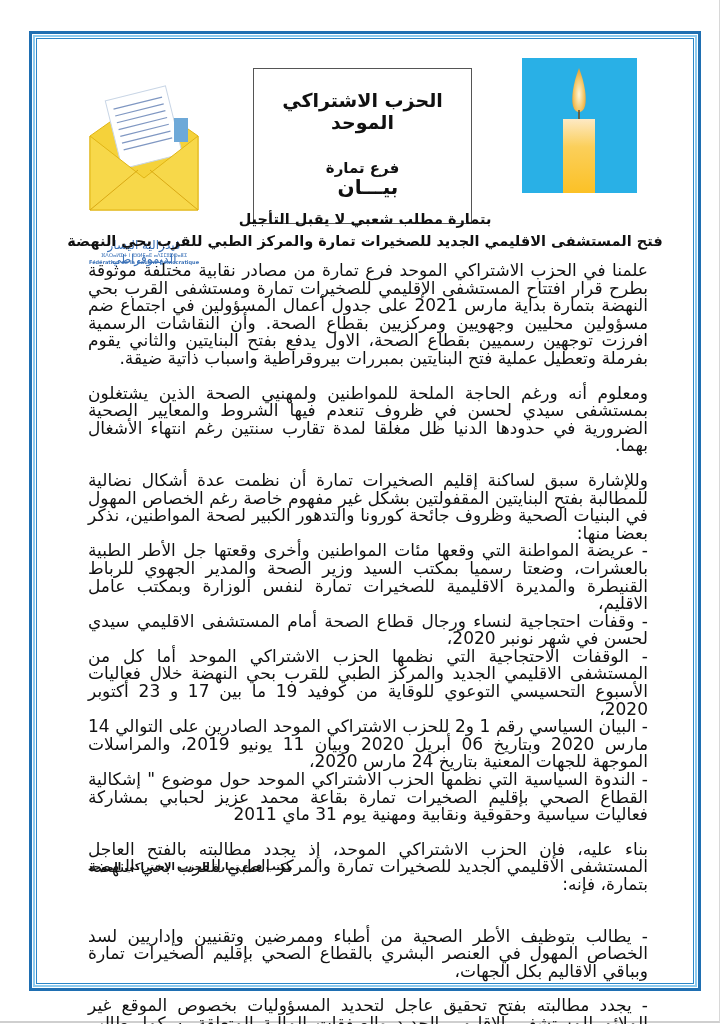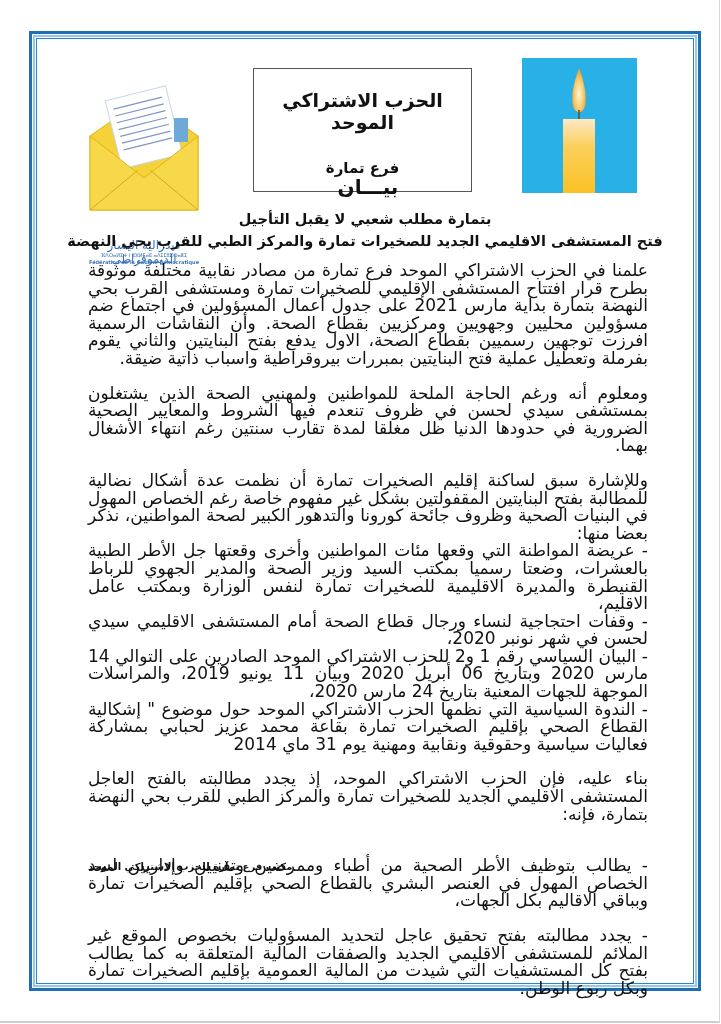--- a/index.html
+++ b/index.html
@@ -10,21 +10,21 @@
            border:3px solid #1f6fb2; box-sizing:border-box; }
   .frame::before { content:""; position:absolute; left:1px; top:1px; right:1px; bottom:1px; border:2px solid #8ecbef; }
   .frame::after { content:""; position:absolute; left:4px; top:4px; right:4px; bottom:4px; border:1px solid #2a86c8; }
   .inner { position:absolute; left:36px; top:38px; width:658px; height:946px; }
 
   .logo { position:absolute; left:52px; top:40px; width:112px; height:140px; }
   .logo-text-ar { position:absolute; left:0; top:160px; width:112px; text-align:center; font-size:12px; color:#3b72b8; direction:rtl; letter-spacing:0.5px; }
   .logo-text-am { position:absolute; left:0; top:174px; width:112px; text-align:center; font-size:5px; color:#3b72b8; }
   .logo-text-fr { position:absolute; left:0; top:181px; width:112px; text-align:center; font-size:5px; color:#3b72b8; font-weight:bold; }
 
-  .header-box { position:absolute; left:217px; top:30px; width:219px; height:124px; border:1px solid #555; box-sizing:border-box; text-align:center; direction:rtl; }
+  .header-box { position:absolute; left:217px; top:30px; width:219px; height:156px; border:1px solid #555; box-sizing:border-box; text-align:center; direction:rtl; }
   .header-title { margin-top:20px; font-size:19px; font-weight:bold; }
   .header-sub { margin-top:26px; font-size:15px; font-weight:bold; }
 
   .candle-box { position:absolute; left:486px; top:20px; width:115px; height:135px; background:#29b0e6; overflow:hidden; }
 
   .doc-title { position:absolute; left:3px; top:137px; width:658px; text-align:center; font-size:20px; font-weight:bold; direction:rtl; }
   .subject { position:absolute; left:30px; top:170px; width:598px; text-align:center; font-size:14.5px; font-weight:bold; direction:rtl; line-height:22px; }
 
   .body { position:absolute; left:52px; top:224px; width:560px; direction:rtl; text-align:justify; font-size:17px; line-height:17.6px; }
   .body p { margin:0; }
@@ -97,22 +97,23 @@
   </div>
 
   <div class="body">
     <p>علمنا في الحزب الاشتراكي الموحد فرع تمارة من مصادر نقابية مختلفة موثوقة بطرح قرار افتتاح المستشفى الإقليمي للصخيرات تمارة ومستشفى القرب بحي النهضة بتمارة بداية مارس 2021 على جدول أعمال المسؤولين في اجتماع ضم مسؤولين محليين وجهويين ومركزيين بقطاع الصحة. وأن النقاشات الرسمية افرزت توجهين رسميين بقطاع الصحة، الاول يدفع بفتح البنايتين والثاني يقوم بفرملة وتعطيل عملية فتح البنايتين بمبررات بيروقراطية واسباب ذاتية ضيقة.</p>
     <div class="gap"></div>
     <p>ومعلوم أنه ورغم الحاجة الملحة للمواطنين ولمهنيي الصحة الذين يشتغلون بمستشفى سيدي لحسن في ظروف تنعدم فيها الشروط والمعايير الصحية الضرورية في حدودها الدنيا ظل مغلقا لمدة تقارب سنتين رغم انتهاء الأشغال بهما.</p>
     <div class="gap"></div>
     <p>وللإشارة سبق لساكنة إقليم الصخيرات تمارة أن نظمت عدة أشكال نضالية للمطالبة بفتح البنايتين المقفولتين بشكل غير مفهوم خاصة رغم الخصاص المهول في البنيات الصحية وظروف جائحة كورونا والتدهور الكبير لصحة المواطنين، نذكر بعضا منها:</p>
     <p>- عريضة المواطنة التي وقعها مئات المواطنين وأخرى وقعتها جل الأطر الطبية بالعشرات، وضعتا رسميا بمكتب السيد وزير الصحة والمدير الجهوي للرباط القنيطرة والمديرة الاقليمية للصخيرات تمارة لنفس الوزارة وبمكتب عامل الاقليم،</p>
     <p>- وقفات احتجاجية لنساء ورجال قطاع الصحة أمام المستشفى الاقليمي سيدي لحسن في شهر نونبر 2020،</p>
+    <p>- الوقفات الاحتجاجية التي نظمها الحزب الاشتراكي الموحد أما كل من المستشفى الاقليمي الجديد والمركز الطبي للقرب بحي النهضة خلال فعاليات الأسبوع التحسيسي التوعوي للوقاية من كوفيد 19 ما بين 17 و 23 أكتوبر 2020،</p>
     <p>- البيان السياسي رقم 1 و2 للحزب الاشتراكي الموحد الصادرين على التوالي 14 مارس 2020 وبتاريخ 06 أبريل 2020 وبيان 11 يونيو 2019، والمراسلات الموجهة للجهات المعنية بتاريخ 24 مارس 2020،</p>
-    <p>- الندوة السياسية التي نظمها الحزب الاشتراكي الموحد حول موضوع " إشكالية القطاع الصحي بإقليم الصخيرات تمارة بقاعة محمد عزيز لحبابي بمشاركة فعاليات سياسية وحقوقية ونقابية ومهنية يوم 31 ماي 2014</p>
+    <p>- الندوة السياسية التي نظمها الحزب الاشتراكي الموحد حول موضوع " إشكالية القطاع الصحي بإقليم الصخيرات تمارة بقاعة محمد عزيز لحبابي بمشاركة فعاليات سياسية وحقوقية ونقابية ومهنية يوم 31 ماي 2011</p>
     <div class="gap"></div>
     <p><span class="bold">بناء عليه، فإن الحزب الاشتراكي الموحد،</span><span> إذ يجدد مطالبته بالفتح العاجل المستشفى الاقليمي الجديد للصخيرات تمارة والمركز الطبي للقرب بحي النهضة بتمارة، فإنه:</span></p>
     <div class="gap"></div>
     <div class="gap"></div>
     <p>- يطالب بتوظيف الأطر الصحية من أطباء وممرضين وتقنيين وإداريين لسد الخصاص المهول في العنصر البشري بالقطاع الصحي بإقليم الصخيرات تمارة وبباقي الاقاليم بكل الجهات،</p>
     <div class="gap"></div>
     <p>- يجدد مطالبته بفتح تحقيق عاجل لتحديد المسؤوليات بخصوص الموقع غير الملائم للمستشفى الاقليمي الجديد والصفقات المالية المتعلقة به كما يطالب بفتح كل المستشفيات التي شيدت من المالية العمومية بإقليم الصخيرات تمارة وبكل ربوع الوطن.</p>
   </div>
 
   <div class="sig">

